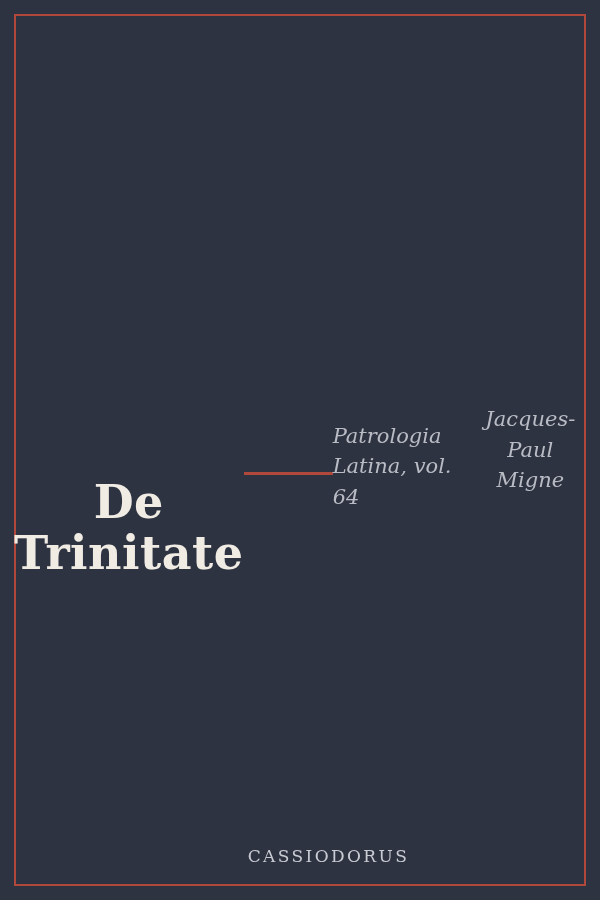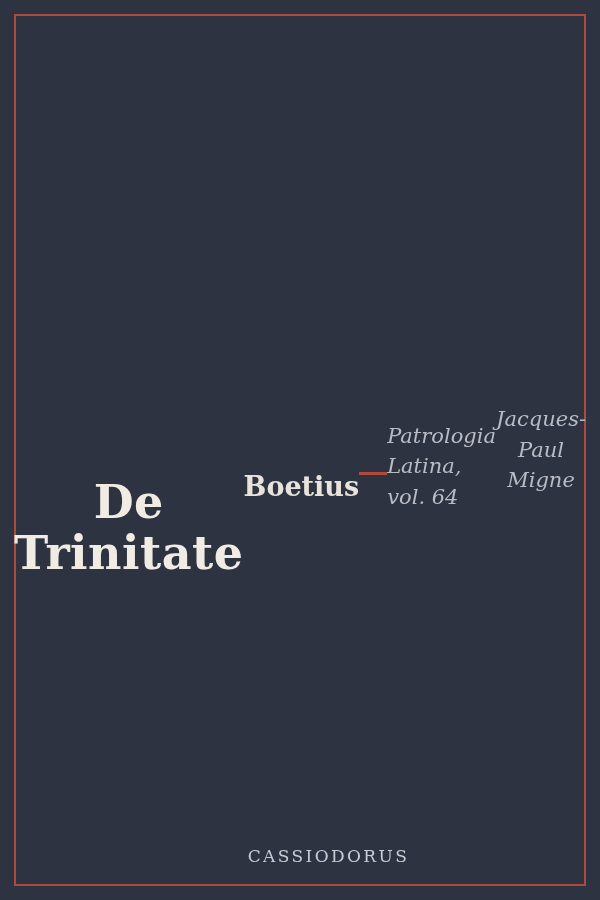--- a/index.html
+++ b/index.html
@@ -95,19 +95,18 @@
     padding-left: 47px;
   }
 </style>
 </head>
 <body>
 
 <div class="cover">
   <div class="cover-border"></div>
   <div class="content">
     <div class="title">De Trinitate</div>
-    <div class="author">Boetius</div>
     <div class="rule"></div>
     <div class="series">Patrologia Latina, vol. 64</div>
     <div class="editor">Jacques-Paul Migne</div>
   </div>
   <div class="imprint">CASSIODORUS</div>
 </div>
 
 </body></html>

